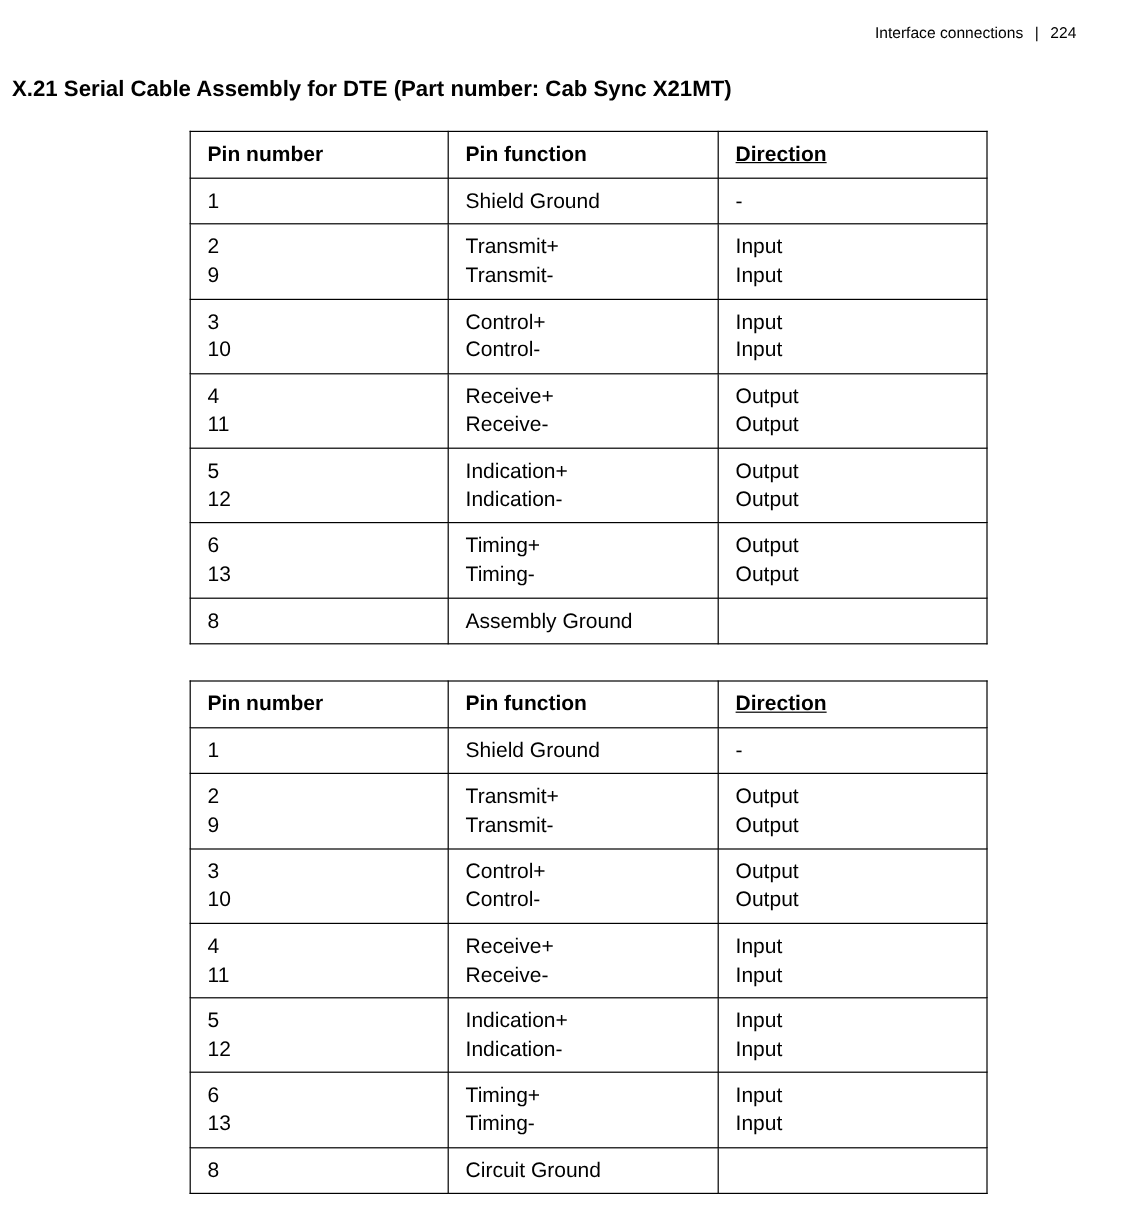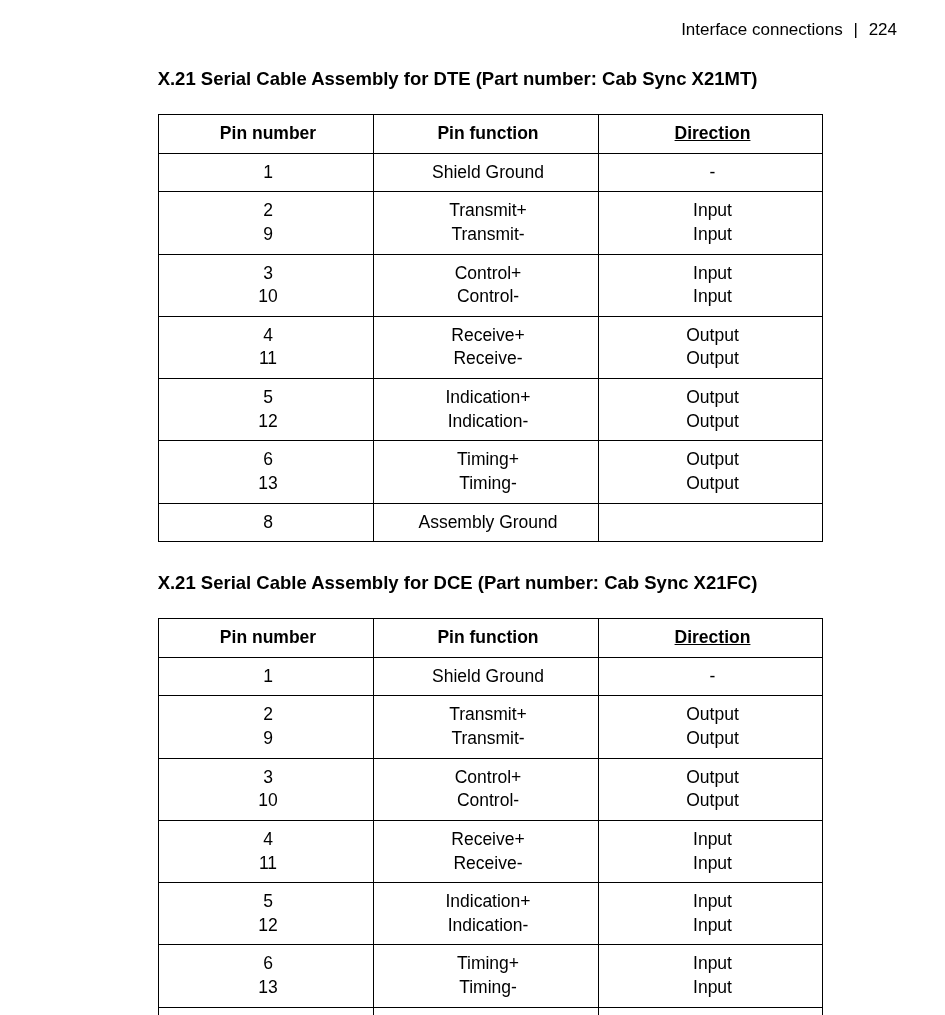--- a/index.html
+++ b/index.html
@@ -12,43 +12,42 @@
   }
   .page {
     position: relative;
     width: 945px;
     min-height: 1015px;
     box-sizing: border-box;
     padding: 20px 40px 40px 10px;
   }
   .running-head {
     text-align: right;
-    font-size: 17px;
+    font-size: 13px;
     margin-bottom: 28px;
     padding-right: 8px;
   }
   .sep {
     padding: 0 6px;
   }
   h2.section-heading {
     font-size: 18.5px;
     font-weight: bold;
     margin: 0 0 24px 0;
-    text-align: center;
   }
   .pin-table {
     border-collapse: collapse;
     width: 665px;
     margin-left: 148px;
     margin-bottom: 30px;
     font-size: 17.5px;
   }
   .pin-table th, .pin-table td {
     border: 1px solid #000;
-    text-align: center;
+    text-align: left;
     vertical-align: top;
     padding: 7px 10px 7px 14px;
     font-weight: normal;
     line-height: 1.35;
   }
   .pin-table th {
     font-weight: bold;
   }
   .col-pin  { width: 190px; }
   .col-func { width: 200px; }
@@ -164,21 +163,20 @@
             </td>
             <td class="multi-line">
               <div>Assembly Ground</div>
             </td>
             <td class="multi-line">
               <div>&nbsp;</div>
             </td>
           </tr>
         </tbody>
       </table>
-      <h2 class="section-heading">X.21 Serial Cable Assembly for DCE (Part number: Cab Sync X21FC)</h2>
       <table class="pin-table">
         <thead>
           <tr>
             <th class="col-pin">Pin number</th>
             <th class="col-func">Pin function</th>
             <th class="col-dir">Direction</th>
           </tr>
         </thead>
         <tbody>
           <tr>

